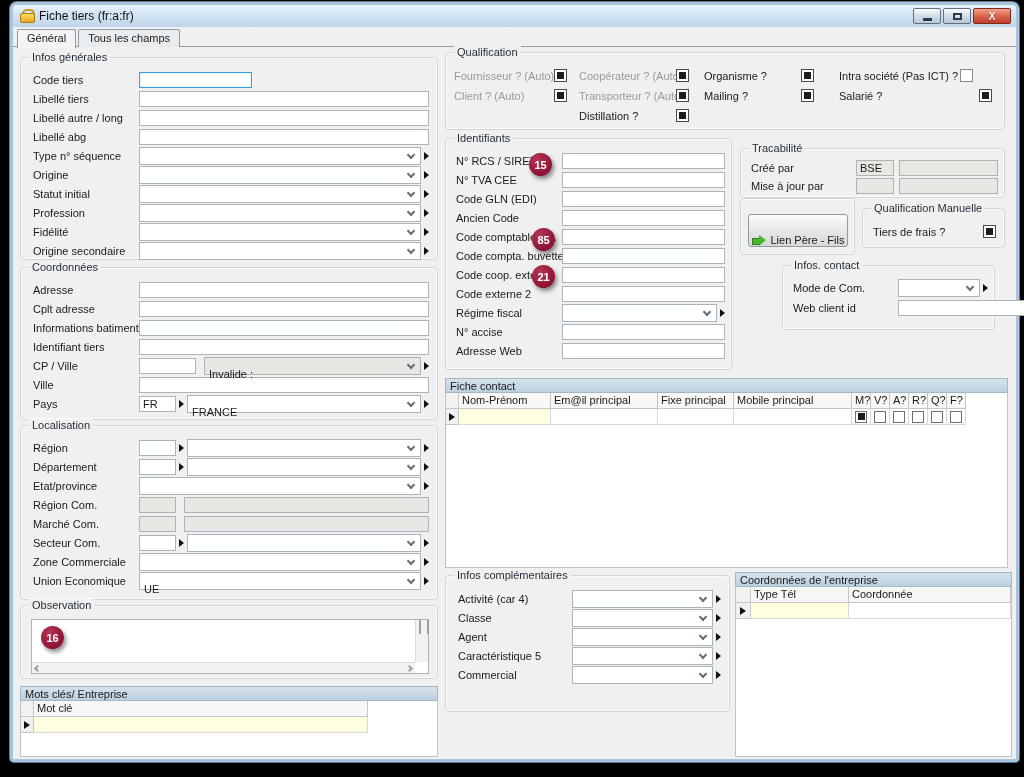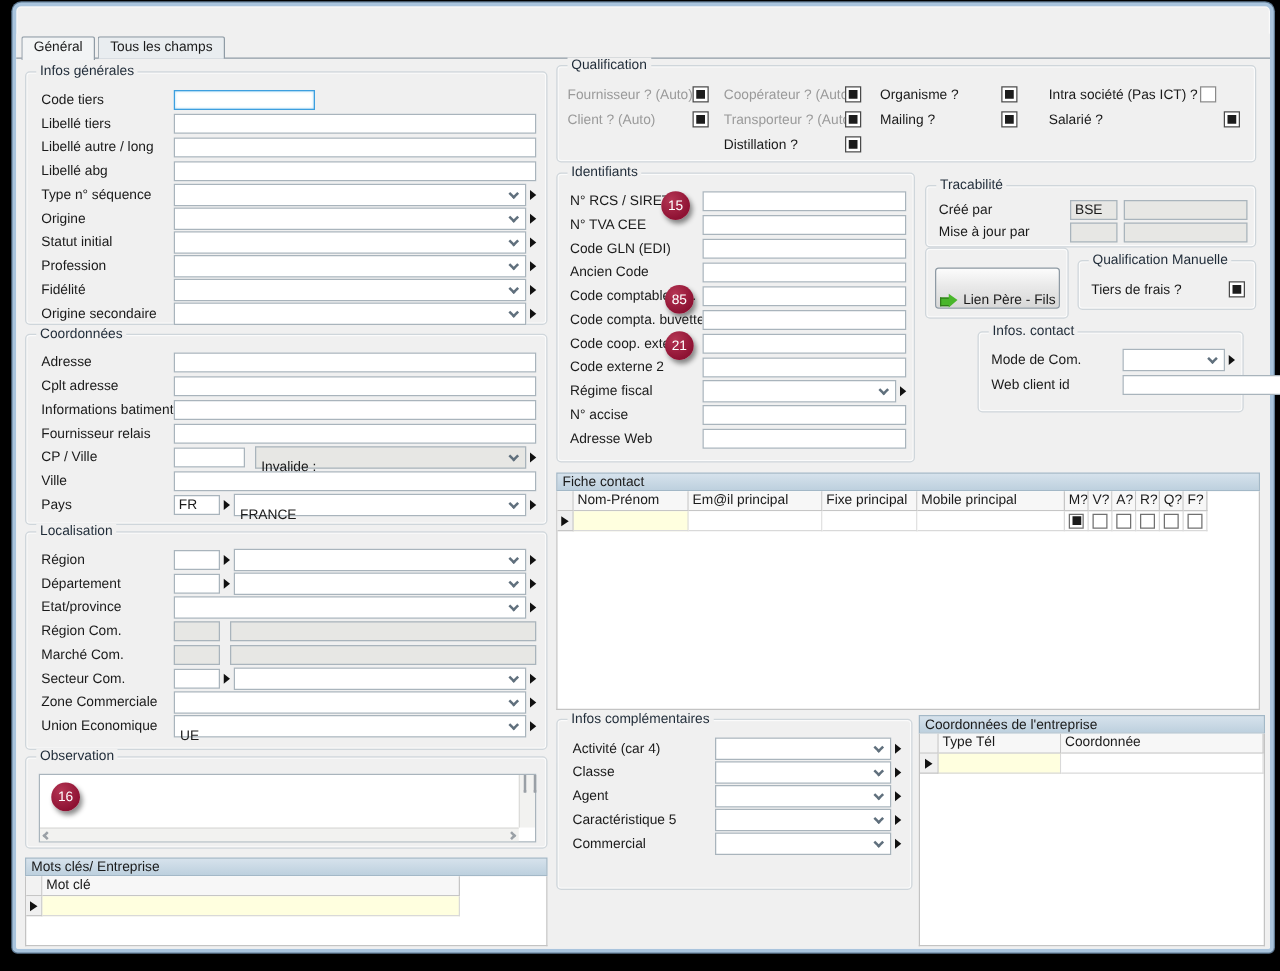--- a/index.html
+++ b/index.html
@@ -53,21 +53,21 @@
     border-right:2px solid #60707d;border-bottom:2px solid #60707d;transform:rotate(45deg)}
   .det{width:0;height:0;border-left:5px solid #111;border-top:4px solid transparent;
     border-bottom:4px solid transparent;margin-left:3px;flex:none}
   .cb{width:13px;height:13px;border:1px solid #4a4a4a;background:#fff;flex:none;
     display:flex;align-items:center;justify-content:center;cursor:default}
   .cb.on::after{content:'';width:7px;height:7px;background:#1c1c1c}
   .muted{color:#9a9a9a}
 
   
   .badge{position:absolute;width:23px;height:23px;border-radius:50%;z-index:6;
-    background:radial-gradient(circle at 35% 30%,#b43553,#8e1233 70%);color:#fff;font-weight:normal;
+    background:radial-gradient(circle at 35% 30%,#b43553,#8e1233 70%);color:#fff;font-weight:bold;
     display:flex;align-items:center;justify-content:center;box-shadow:2px 3px 4px rgba(0,0,0,.45)}
 
   
   .qitem{position:absolute;display:flex;align-items:center}
   .qitem .ql{white-space:nowrap}
 
   
   .band{height:15px;background:linear-gradient(#d6e2ec,#bdd0de);border:1px solid #a3b8c7;
     display:flex;align-items:center;padding:0 4px;font-weight:normal}
   .grid{position:absolute;left:0;right:0;bottom:0;background:#fff;border:1px solid #c3c3c3;border-top:none}
@@ -96,20 +96,35 @@
   .lienbtn{position:absolute;left:7px;top:15px;width:100px;height:33px;border:1px solid #8e9aa4;border-radius:3px;
     background:linear-gradient(#fcfcfc,#e9e9e9 45%,#d8d8d8);display:flex;align-items:flex-end;justify-content:center;gap:5px;cursor:default}
   .garrow{position:relative;width:14px;height:11px;flex:none}
   .garrow::before{content:'';position:absolute;left:0;top:3px;width:7px;height:5px;background:#49b62b;border:1px solid #2f7d19;border-right:none}
   .garrow::after{content:'';position:absolute;left:7px;top:0;border-left:7px solid #49b62b;border-top:5px solid transparent;border-bottom:6px solid transparent}
 </style>
 </head>
 <body>
 
 <div class="window">
+  <div class="titlebar">
+    <span class="lock"></span>
+    <span class="title">Fiche tiers (fr:a:fr)</span>
+    <div class="winbtns">
+      <div class="wbtn">
+          <span class="bar"></span>
+        </div>
+      <div class="wbtn">
+          <span class="box"></span>
+        </div>
+      <div class="wbtn close">
+          <span>X</span>
+        </div>
+    </div>
+  </div>
 
   <div class="canvas">
     <div class="tabline"></div>
     <div class="tabbar">
       <div class="tab active">Général</div>
       <div class="tab">Tous les champs</div>
     </div>
 
     <div class="group" style="left:7px;top:30px;width:418px;height:203px">
       <span class="gtitle">Infos générales</span>
@@ -184,21 +199,21 @@
           </div>
         <div class="frow">
             <span class="lbl">Cplt adresse</span>
             <span class="tb"></span>
           </div>
         <div class="frow">
             <span class="lbl">Informations batiment</span>
             <span class="tb"></span>
           </div>
         <div class="frow">
-            <span class="lbl">Fournisseur relais</span>
+            <span class="lbl">Identifiant tiers</span>
             <span class="tb"></span>
           </div>
         <div class="frow">
             <span class="lbl">CP / Ville</span>
             <span class="tb fix" style="width:57px;margin-right:8px"></span>
             <span class="combo gray">
               <span>Invalide :</span>
               <span class="chev"></span>
             </span>
             <span class="det"></span>

